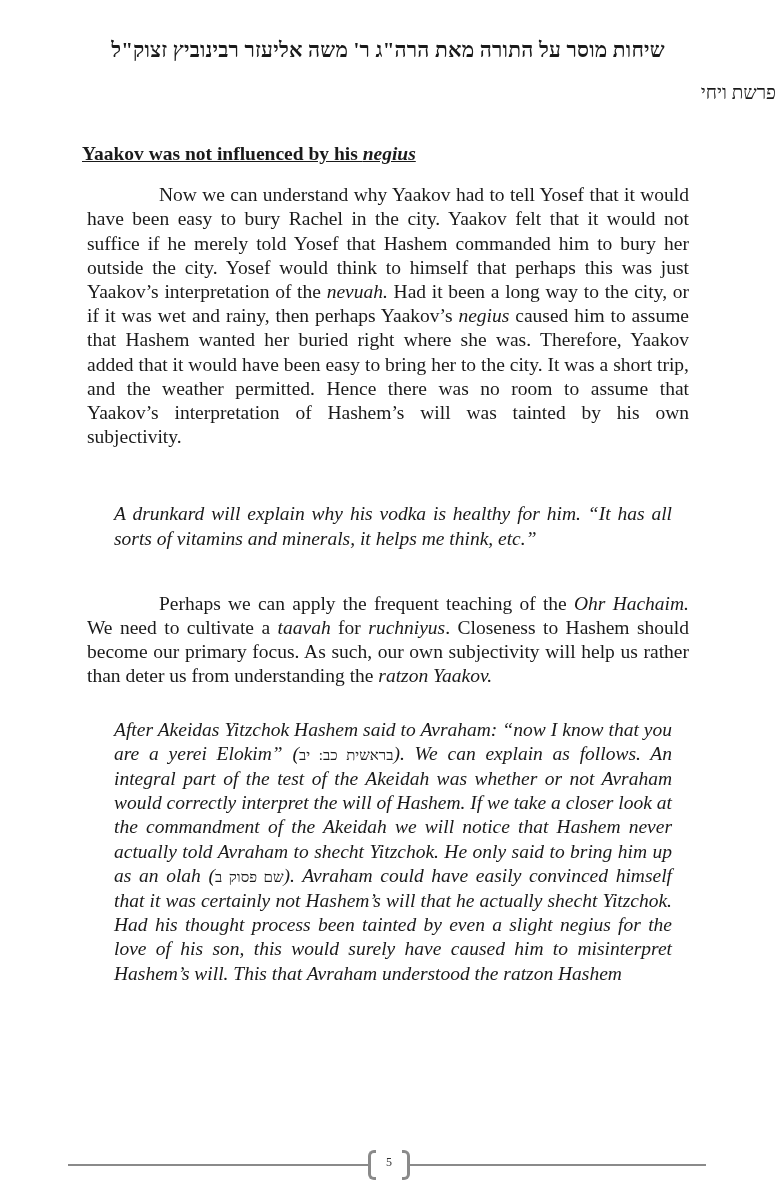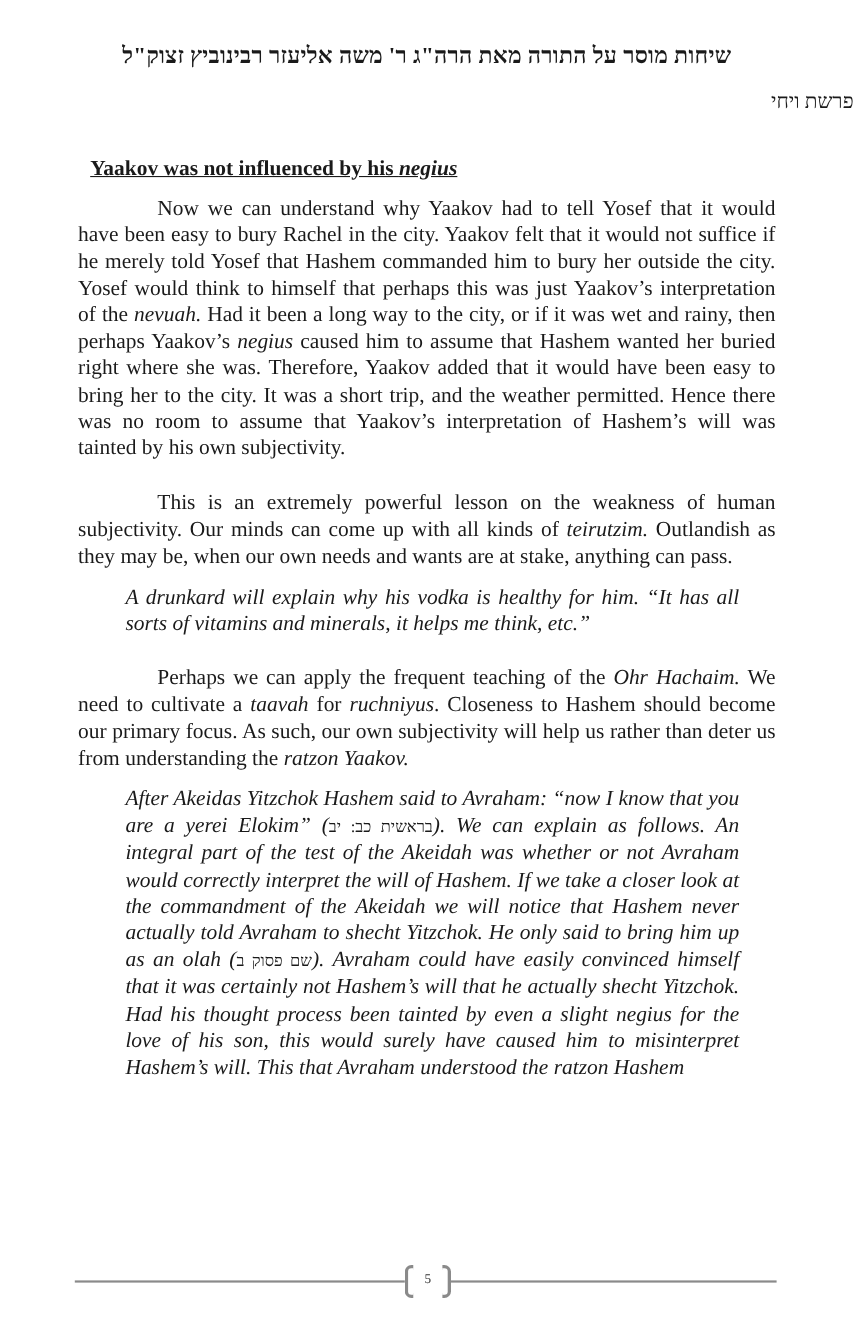--- a/index.html
+++ b/index.html
@@ -19,21 +19,21 @@
       font-size: 19px;
     }
     .content {
       position: absolute; top: 130px; left: 70px; width: 636px;
       font-size: 19.5px; line-height: 24.2px;
     }
     .heading {
       font-weight: bold; text-decoration: underline; margin: 12px;
       font-size: 19.5px;
     }
-    p { margin: 1px; text-align: justify; }
+    p { margin: 17px; text-align: justify; }
     p.indent { text-indent: 72px; }
     .gap { height: 24px; }
     .gap-s { height: 12px; }
     .quote {
       margin: 0 34px 0 44px; font-style: italic; text-align: justify;
     }
     .heb { font-style: normal; direction: rtl; unicode-bidi: embed; font-size: 15px; }
     i { font-style: italic; }
     .footer {
       position: absolute; top: 1148px; left: 68px; width: 638px; height: 40px;
@@ -59,21 +59,20 @@
 
 <div class="header-title">שיחות מוסר על התורה מאת הרה"ג ר' משה אליעזר רבינוביץ זצוק"ל</div>
 <div class="header-sub">פרשת ויחי</div>
 
 <div class="content">
   <h2 class="heading"><span>Yaakov was not influenced by his </span><i>negius</i></h2>
   <p class="indent"><span>Now we can understand why Yaakov had to tell Yosef that it would have been easy to bury Rachel in the city. Yaakov felt that it would not suffice if he merely told Yosef that Hashem commanded him to bury her outside the city. Yosef would think to himself that perhaps this was just Yaakov’s interpretation of the </span><i>nevuah.</i><span> Had it been a long way to the city, or if it was wet and rainy, then perhaps Yaakov’s </span><i>negius</i><span> caused him to assume that Hashem wanted her buried right where she was. Therefore, Yaakov added that it would have been easy to bring her to the city. It was a short trip, and the weather permitted. Hence there was no room to assume that Yaakov’s interpretation of Hashem’s will was tainted by his own subjectivity.</span></p>
 
   <div class="gap"></div>
 
-  <p class="indent"><span>This is an extremely powerful lesson on the weakness of human subjectivity. Our minds can come up with all kinds of </span><i>teirutzim.</i><span> Outlandish as they may be, when our own needs and wants are at stake, anything can pass.</span></p>
 
   <div class="gap-s"></div>
   <p class="quote">A drunkard will explain why his vodka is healthy for him. “It has all sorts of vitamins and minerals, it helps me think, etc.”</p>
 
   <div class="gap-s"></div>
 
   <div class="gap-s"></div>
   <p class="indent"><span>Perhaps we can apply the frequent teaching of the </span><i>Ohr Hachaim.</i><span> We need to cultivate a </span><i>taavah</i><span> for </span><i>ruchniyus</i><span>. Closeness to Hashem should become our primary focus. As such, our own subjectivity will help us rather than deter us from understanding the </span><i>ratzon Yaakov.</i></p>
 
   <div class="gap-s"></div>

